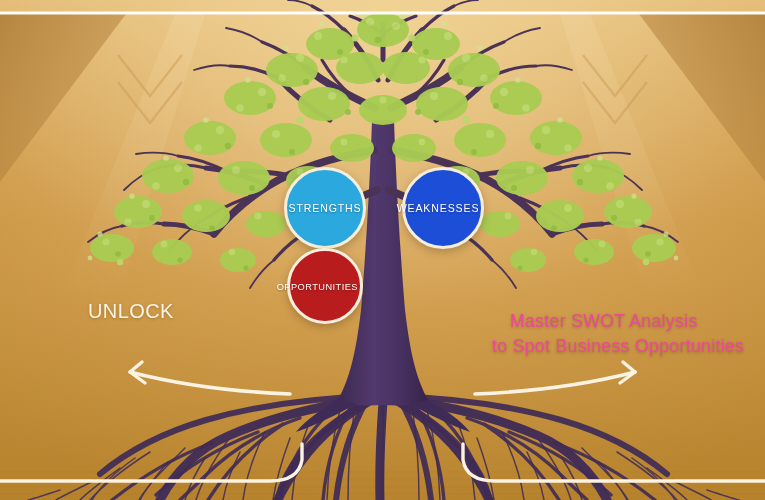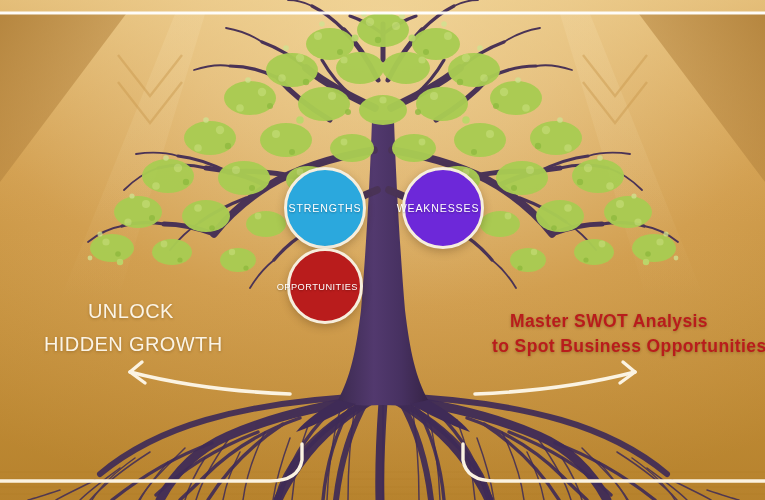--- a/index.html
+++ b/index.html
@@ -26,22 +26,22 @@
     left:88px;top:295px;
     font-size:20px;
     line-height:33px;
     font-weight:400;
   }
   #headline-left .l2{margin-left:-44px;}
   #subline-right{
     left:510px;top:309px;
     font-size:17.5px;
     line-height:25px;
-    font-weight:700;
-    color:#b91c1c;
+    font-weight:400;
+    color:#ec4899;
     text-shadow:0 1px 3px rgba(90,55,10,.40);
   }
   #subline-right .l2{margin-left:-18px;}
 
   
   .swot-node{
     position:absolute;
     border-radius:50%;
     display:flex;align-items:center;justify-content:flex-end;
     box-sizing:border-box;
@@ -438,32 +438,31 @@
       <path d="M130 372 L145 383 M130 372 L142 362" stroke-width="3.4"></path>
       <path d="M475 394 C525 392 581 386 635 372"></path>
       <path d="M635 372 L620 383 M635 372 L623 362" stroke-width="3.4"></path>
     </g>
   </svg>
 
   <div class="swot-node" style="left:284px;top:167px;width:82px;height:82px;background:#2BA8DD;">
     <span class="swot-label">STRENGTHS</span>
   </div>
 
-  <div class="swot-node" style="left:402px;top:167px;width:82px;height:82px;background:#6d28d9;">
+  <div class="swot-node" style="left:402px;top:167px;width:82px;height:82px;background:#1d4ed8;">
     <span class="swot-label">WEAKNESSES</span>
   </div>
 
   <div class="swot-node" style="left:287px;top:248px;width:76px;height:76px;background:#b91c1c;">
     <span class="swot-label tight">OPPORTUNITIES</span>
   </div>
 
 
   <div class="headline" id="headline-left">
     <div class="l1">UNLOCK</div>
-    <div class="l2">HIDDEN GROWTH</div>
   </div>
 
   <div class="headline" id="subline-right">
     <div class="l1">Master SWOT Analysis</div>
     <div class="l2">to Spot Business Opportunities</div>
   </div>
 
 </div>
 
 </body></html>

